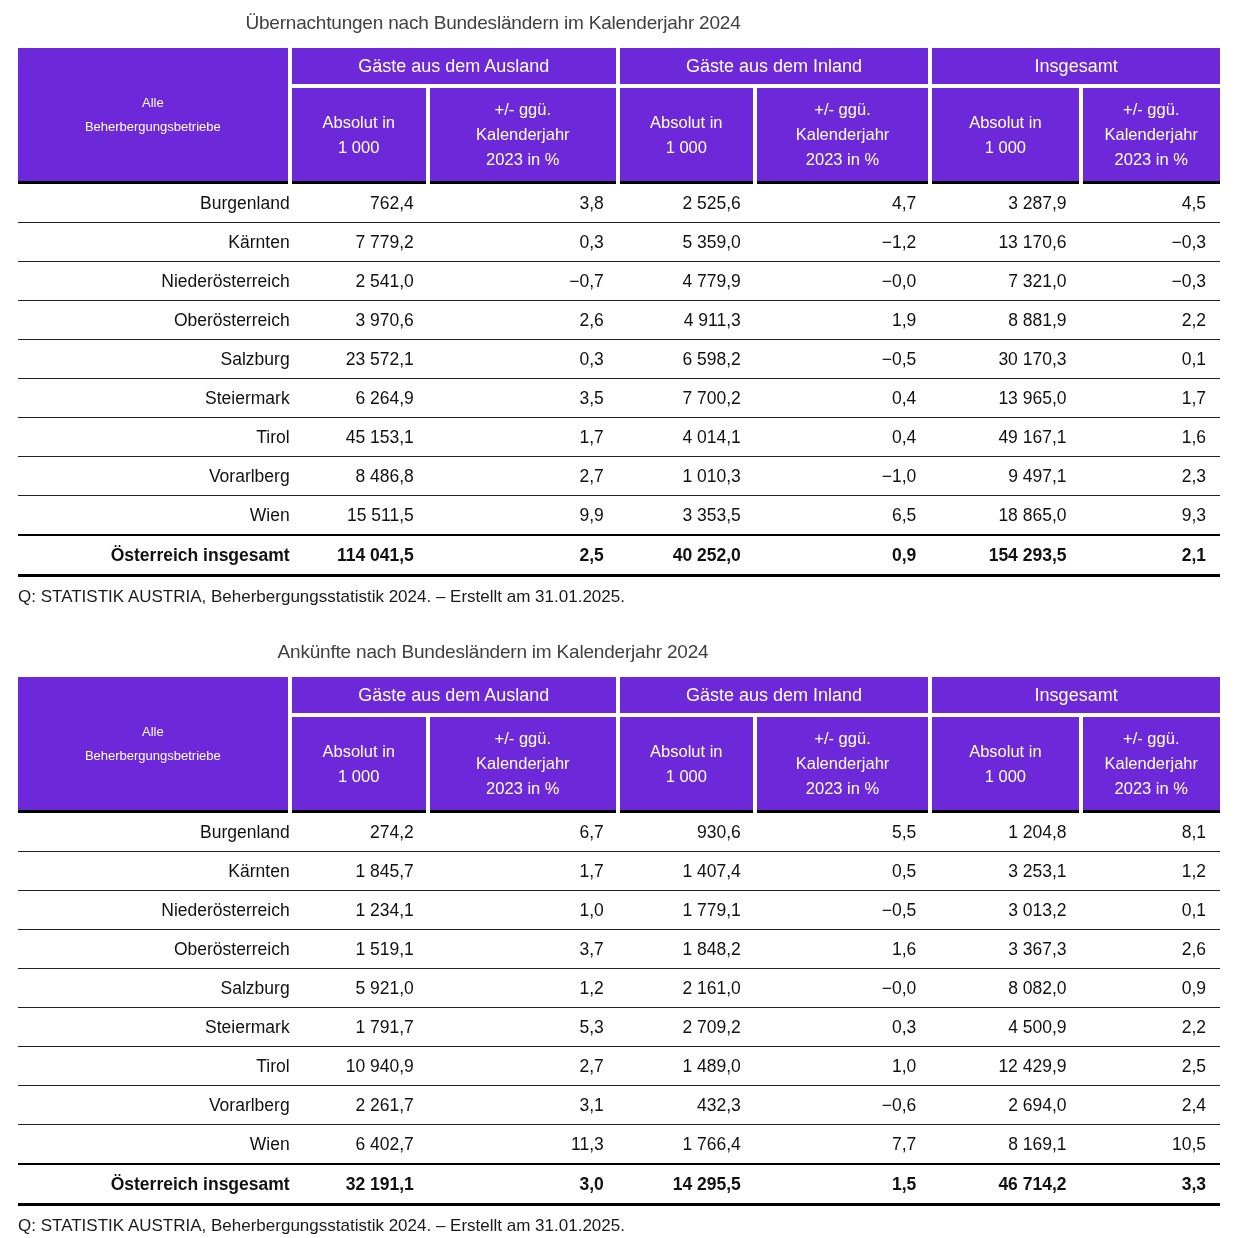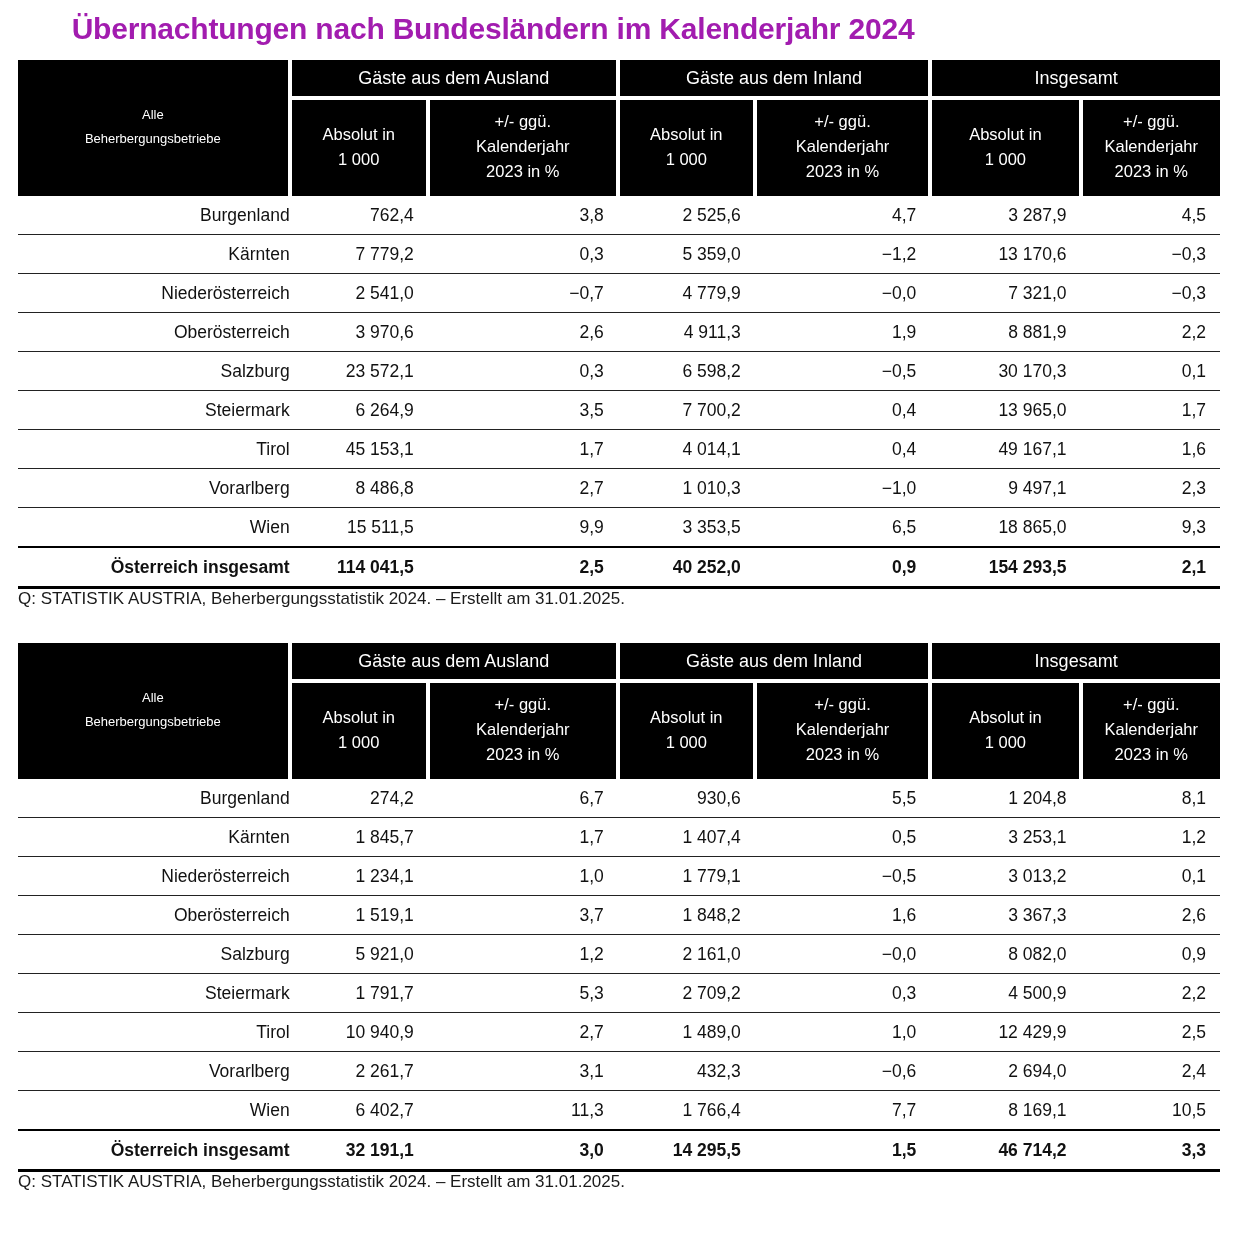--- a/index.html
+++ b/index.html
@@ -11,41 +11,41 @@
   }
   .page {
     width: 1238px;
     box-sizing: border-box;
     padding: 8px 18px 20px 18px;
   }
   .tbl-section { margin-bottom: 34px; }
   .tbl-title {
     width: 950px;
     text-align: center;
-    font-size: 30px;
-    font-weight: bold;
-    color: #a21caf;
+    font-size: 19px;
+    font-weight: normal;
+    color: #404040;
     margin: 4px 0 14px 0;
     letter-spacing: -0.2px;
   }
   table.stat {
     width: 1202px;
     table-layout: fixed;
     border-collapse: collapse;
   }
   table.stat col.c0 { width: 22.6%; }
   table.stat col.c1 { width: 11.5%; }
   table.stat col.c2 { width: 15.8%; }
   table.stat col.c3 { width: 11.4%; }
   table.stat col.c4 { width: 14.6%; }
   table.stat col.c5 { width: 12.5%; }
   table.stat col.c6 { width: 11.6%; }
 
   thead th {
-    background: #000000;
+    background: #6d28d9;
     color: #ffffff;
     font-weight: normal;
     text-align: center;
     vertical-align: middle;
     white-space: pre-line;
     border-bottom: 3px solid #000;
   }
   th.corner {
     font-size: 13px;
     line-height: 24px;
@@ -81,20 +81,21 @@
     font-variant-numeric: tabular-nums;
   }
   tbody tr.total td {
     font-weight: bold;
     border-top: 2px solid #000;
     border-bottom: 3px solid #000;
   }
   .source {
     font-size: 17px;
     color: #1a1a1a;
+    margin-top: 10px;
   }
 </style>
 </head>
 <body>
 
 <div class="page">
 
   <section class="tbl-section">
     <div class="tbl-title">Übernachtungen nach Bundesländern im Kalenderjahr 2024</div>
     <table class="stat">
@@ -223,20 +224,21 @@
             <td class="num">0,9</td>
             <td class="num">154 293,5</td>
             <td class="num">2,1</td>
           </tr>
         </tbody>
     </table>
     <div class="source">Q: STATISTIK AUSTRIA, Beherbergungsstatistik 2024. – Erstellt am 31.01.2025.</div>
   </section>
 
   <section class="tbl-section">
+    <div class="tbl-title">Ankünfte nach Bundesländern im Kalenderjahr 2024</div>
     <table class="stat">
       <colgroup>
         <col class="c0">
           <col class="c1">
           <col class="c2">
           <col class="c3">
           <col class="c4">
           <col class="c5">
           <col class="c6">
       </colgroup>

